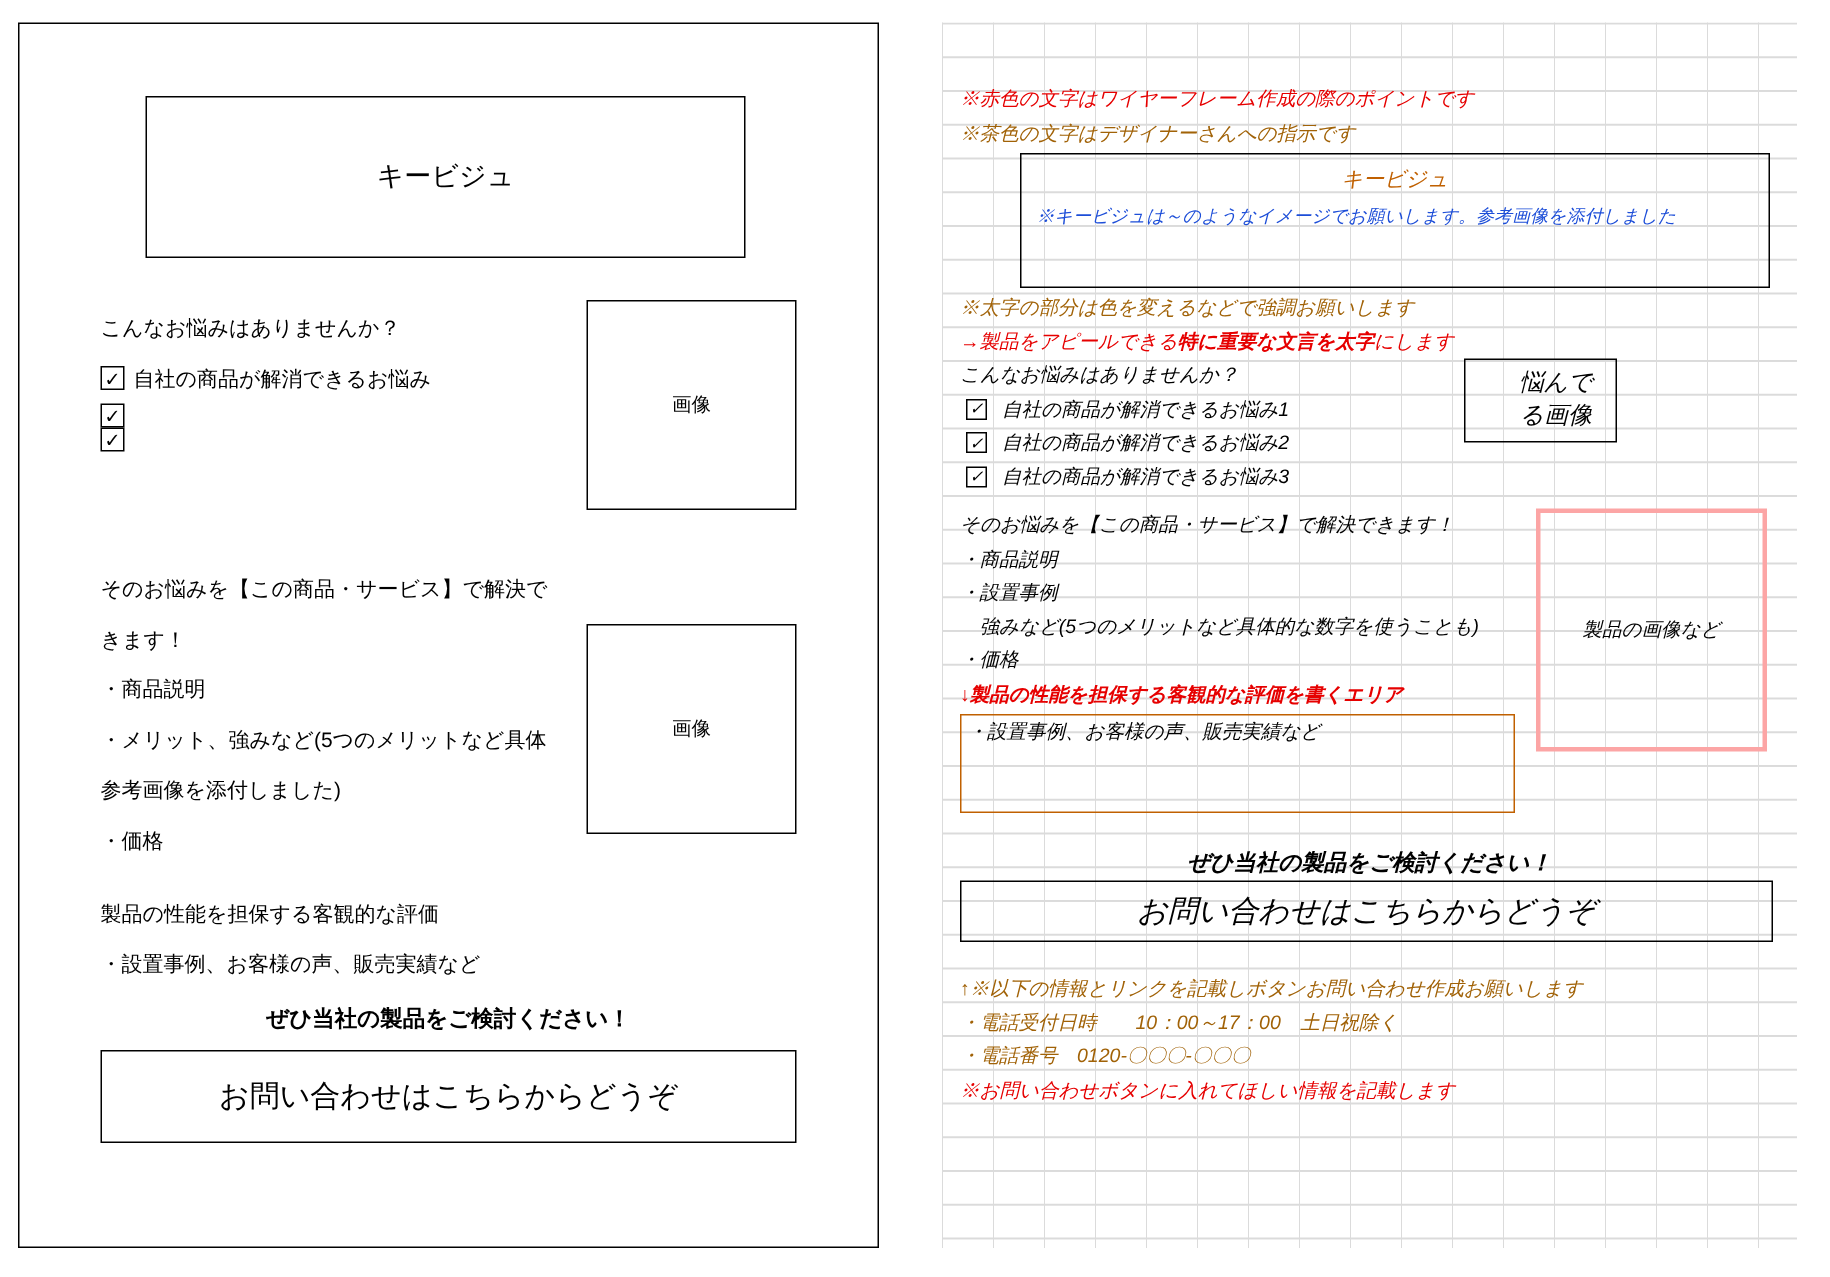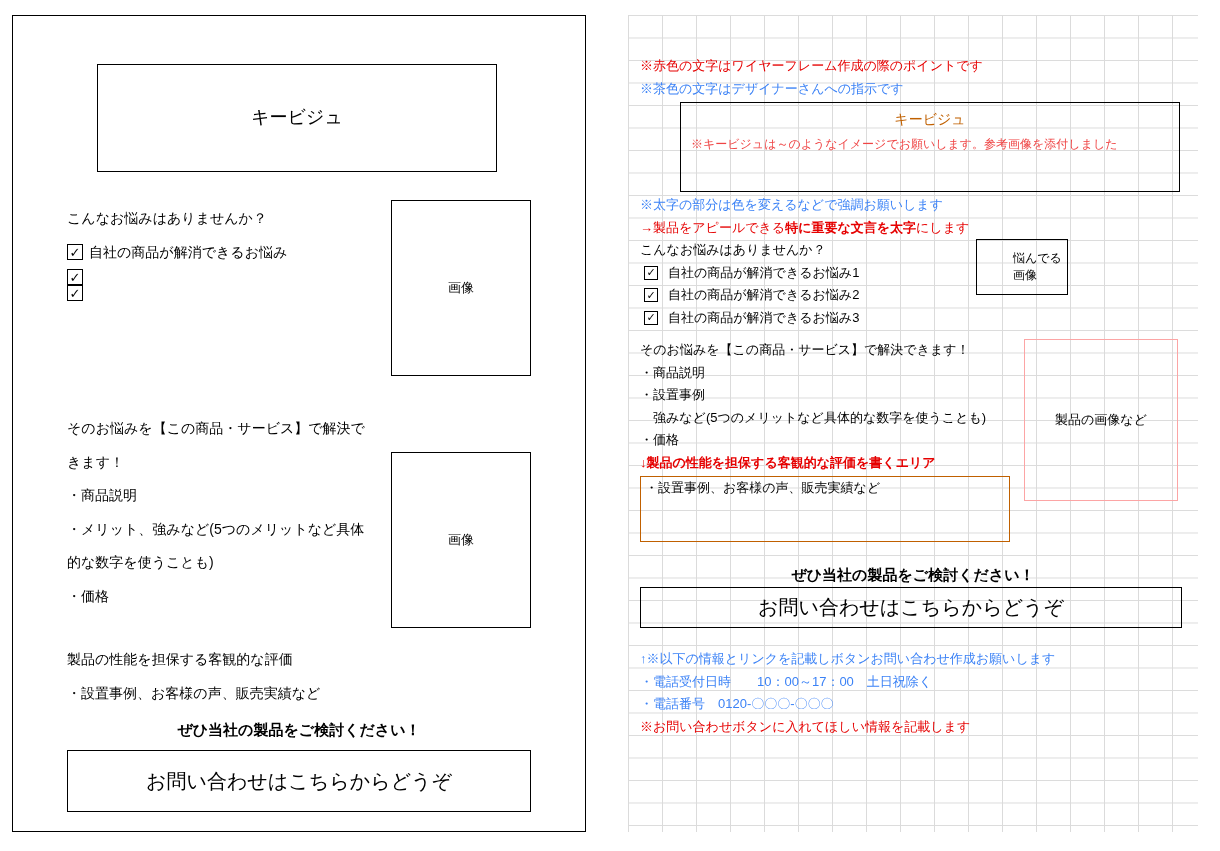--- a/index.html
+++ b/index.html
@@ -37,21 +37,21 @@
   .worry-q { margin-top: 2px; }
   .check-line { display:flex; align-items:center; gap:6px; }
   .checkbox {
     width:16px; height:16px; border:1px solid #000;
     display:inline-flex; align-items:center; justify-content:center;
     font-size:13px; line-height:1;
   }
   .worry-block { display:flex; align-items:flex-start; justify-content:space-between; }
   .img-box {
     border:1px solid #000;
-    width:140px; height:176px;
+    width:140px; height:140px;
     display:flex; align-items:center; justify-content:center;
     font-size:13px;
   }
   .solve-block { margin-top: 36px; display:flex; align-items:flex-start; justify-content:space-between; gap:10px;}
   .solve-text { width: 312px; }
   .perf-block { margin-top: 15px; }
   .cta-title { font-weight:bold; text-align:center; margin-top:2px; font-size:15px;}
   .cta-box {
     border:1px solid #000;
     text-align:center;
@@ -69,40 +69,40 @@
   }
   .grid-bg {
     position:absolute; inset:0;
     background-image:
       linear-gradient(to right, #d8d8d8 1px, transparent 1px),
       linear-gradient(to bottom, #d8d8d8 1px, transparent 1px);
     background-size: 34px 22.5px;
     z-index:0;
     opacity:0.9;
   }
-  .r-content { position:relative; z-index:1; padding:0 8px 0 8px; }
+  .r-content { position:relative; z-index:1; padding:0 8px 0 8px;font-style:italic; }
   .row { height:22.5px; display:flex; align-items:center; padding-left:4px; font-size:13px; }
   .red { color:#e60000; }
-  .brown { color:#3b82f6; }
+  .brown { color:#a16207; }
   .kv2-box {
     border:1px solid #000; height:90px; margin:2px 10px 2px 44px;
     padding:8px 10px; font-size:12px;
   }
   .kv2-title { text-align:center; color:#c06000; font-size:14px; margin-bottom:6px;}
-  .kv2-sub { color:#ef4444; font-size:12px; line-height:1.5;}
+  .kv2-sub { color:#1d4ed8; font-size:12px; line-height:1.5;}
   .bold { font-weight:bold; }
   .r-worry-block { display:flex; align-items:flex-start; }
   .r-worry-lines { flex:0 0 336px; }
-  .r-worry-img { border:1px solid #000; width:92px; height:56px; margin-left:4px;
-    display:flex; align-items:center; justify-content:center; font-size:12px; line-height:1.4;padding-left:36px;}
+  .r-worry-img { border:1px solid #000; width:102px; height:56px; margin-left:4px;
+    display:flex; align-items:center; justify-content:center; font-size:16px; line-height:1.4;padding-left:36px;}
   .r-check { width:14px; height:14px; border:1px solid #000; display:inline-flex;
     align-items:center; justify-content:center; font-size:11px; margin-right:10px; margin-left:4px;}
   .r-solve-block { display:flex; align-items:flex-start; margin-top:10px; }
   .r-solve-lines { flex:0 0 382px; }
-  .r-solve-img { border:1px solid #fca5a5; width:154px; height:162px;
+  .r-solve-img { border:3px solid #fca5a5; width:154px; height:162px;
     display:flex; align-items:center; justify-content:center; font-size:13px; margin-left:6px;text-align:center;}
   .r-perf-box { border:1px solid #c06000; height:66px; margin:2px 8px 0 4px;
     padding:2px 4px; font-size:13px; }
   .r-cta-title { text-align:center; font-weight:bold; margin-top:24px; font-size:15px;}
   .r-cta-box { border:1px solid #000; text-align:center; font-size:20px;
     padding:6px 0; margin:2px 8px 0 4px; }
 </style>
 </head>
 <body>
 
@@ -128,21 +128,21 @@
     <div class="img-box">
       <span>画像</span>
     </div>
   </div>
 
   <div class="solve-block">
     <div class="solve-text">
       <div>そのお悩みを【この商品・サービス】で解決できます！</div>
       <div>・商品説明</div>
       <div>・メリット、強みなど(5つのメリットなど具体</div>
-      <div>的な数字を使うことも)</div>
+      <div>参考画像を添付しました)</div>
       <div>・価格</div>
     </div>
     <div class="img-box" style="margin-top:40px;">
       <span>画像</span>
     </div>
   </div>
 
   <div class="perf-block">
     <div>製品の性能を担保する客観的な評価</div>
     <div>・設置事例、お客様の声、販売実績など</div>

